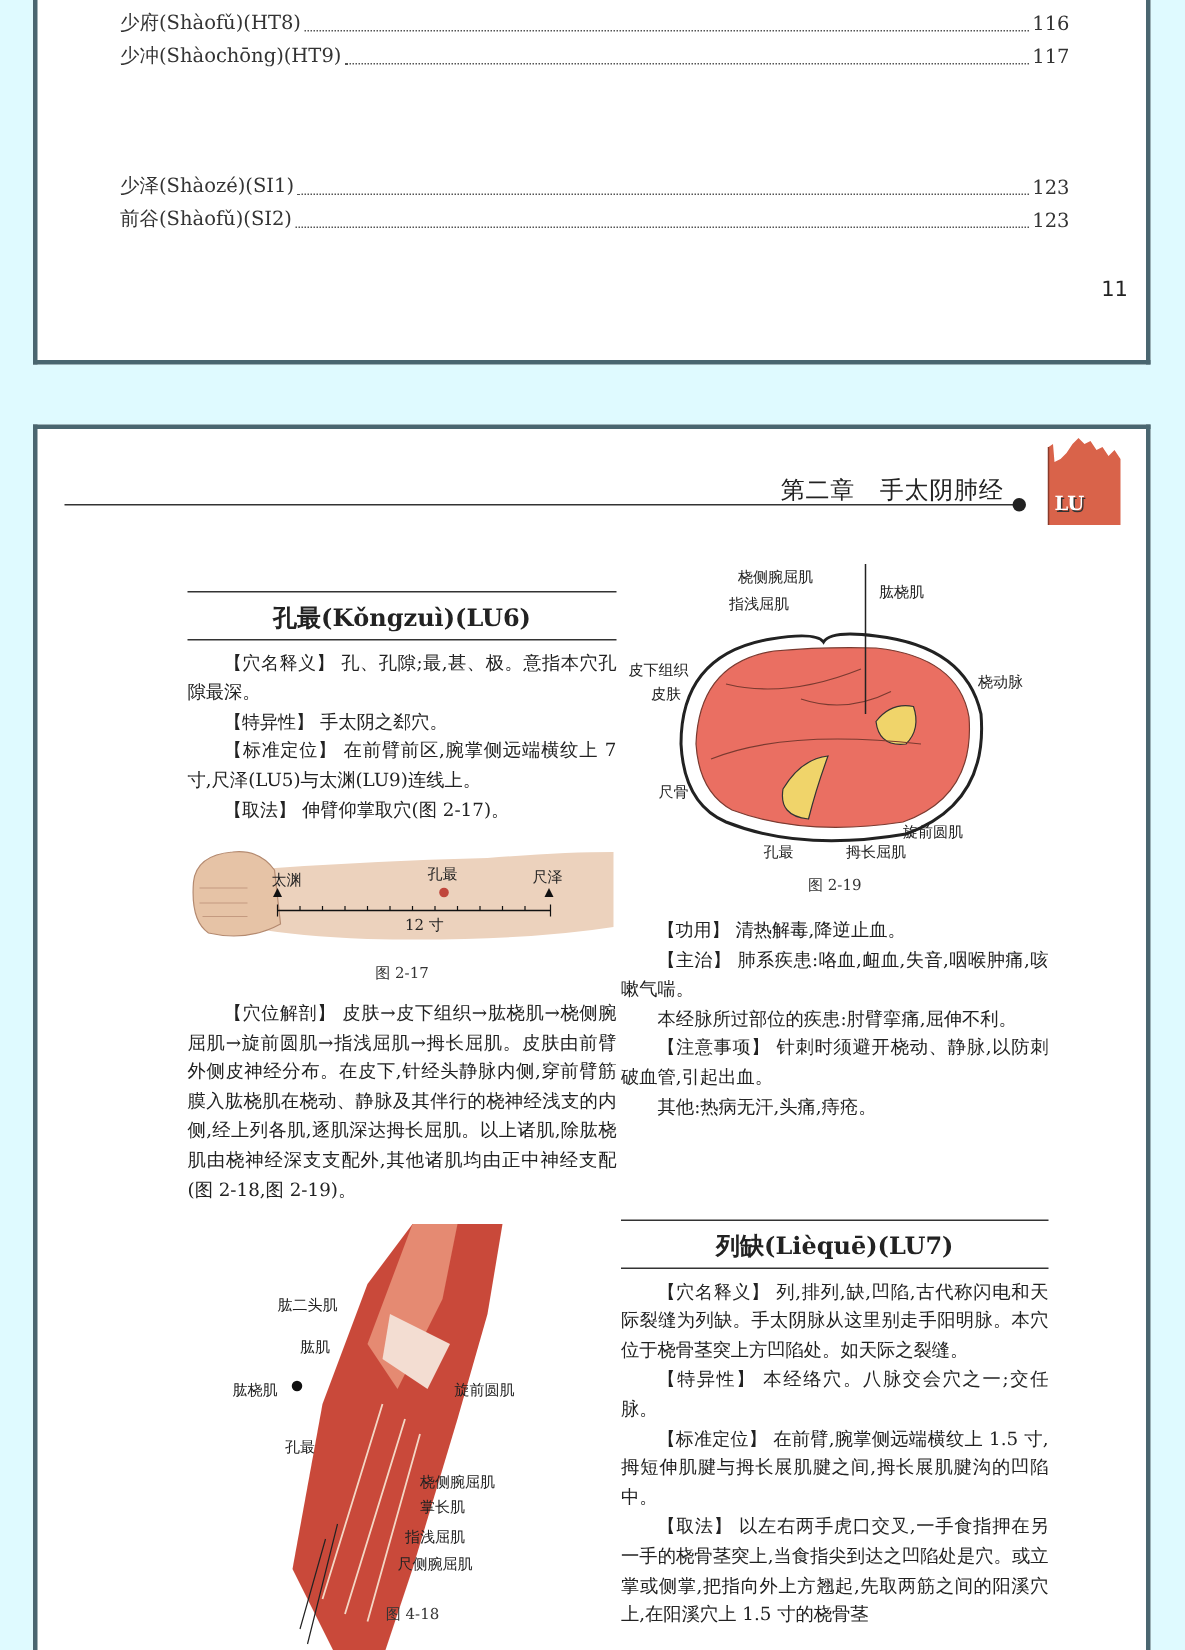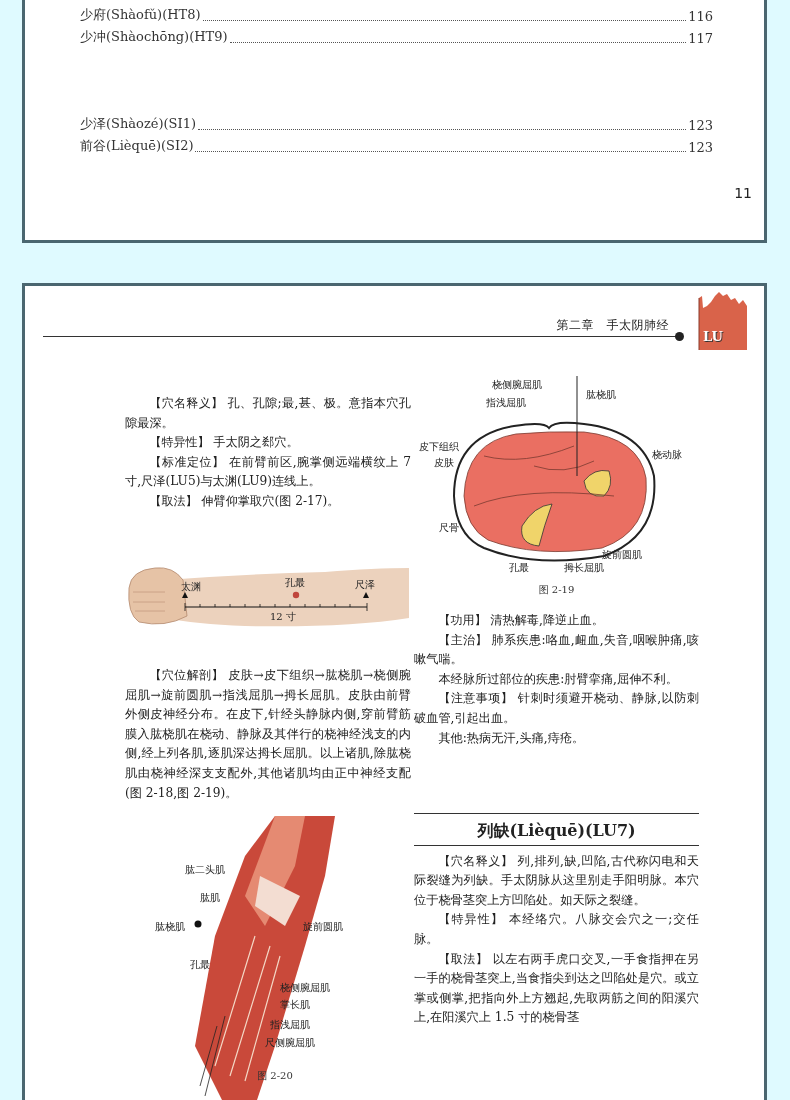--- a/index.html
+++ b/index.html
@@ -29,21 +29,21 @@
 
   .page2 {
     position: absolute; left: 22px; top: 283px; width: 745px; height: 830px;
     background: #fff; border: 3px solid #4a6670; border-bottom: none;
   }
   .running-head {
     position: absolute; left: 18px; top: 50px; width: 636px; height: 1px; background: #333;
   }
   .running-head-dot { position: absolute; left: 650px; top: 46px; width: 9px; height: 9px; border-radius: 50%; background: #222; }
   .running-head-text {
-    position: absolute; right: 95px; top: 31px; font-size: 12px; color: #222; letter-spacing: 0.5px;
+    position: absolute; right: 95px; top: 31px; font-size: 16px; color: #222; letter-spacing: 0.5px;
   }
   .lu-tab {
     position: absolute; left: 672px; top: 2px; width: 52px; height: 62px;
   }
   .lu-tab .lbl {
     position: absolute; left: 6px; bottom: 6px; font-family: "DejaVu Serif", serif; font-weight: bold;
     color: #fff; font-size: 13px; text-shadow: 1px 1px 0 #333;
   }
 
   .col { position: absolute; font-size: 12.2px; line-height: 19.6px; color: #222; }
@@ -77,40 +77,41 @@
     <span>少冲(Shàochōng)(HT9)</span>
     <span class="dots"></span>
     <span>117</span>
   </div>
   <div class="toc-row" style="top:125px">
     <span>少泽(Shàozé)(SI1)</span>
     <span class="dots"></span>
     <span>123</span>
   </div>
   <div class="toc-row" style="top:147px">
-    <span>前谷(Lièquē)(SI2)</span>
+    <span>前谷(Shàofǔ)(SI2)</span>
     <span class="dots"></span>
     <span>123</span>
   </div>
   <div class="page-num">11</div>
 </div>
 
 <div class="page2">
   <div class="running-head"></div>
   <div class="running-head-dot"></div>
   <div class="running-head-text">第二章　手太阴肺经</div>
   <div class="lu-tab">
     <svg width="52" height="62" viewBox="0 0 52 62">
       <path d="M2 62 L2 10 L5 8 L6 20 L10 18 L14 14 L18 8 L22 4 L26 8 L30 6 L34 12 L38 10 L42 16 L46 12 L50 18 L50 62 Z" fill="#d9634a"></path>
       <path d="M2 10 L2 62" stroke="#8a3a2a" stroke-width="1"></path>
     </svg>
     <span class="lbl">LU</span>
   </div>
 
   <div class="col col-left" style="top:108px">
+    <div class="point-title">孔最(Kǒngzuì)(LU6)</div>
     <p class="para"><span class="tag">【穴名释义】</span> <span>孔、孔隙;最,甚、极。意指本穴孔隙最深。</span></p>
     <p class="para"><span class="tag">【特异性】</span> <span>手太阴之郄穴。</span></p>
     <p class="para"><span class="tag">【标准定位】</span> <span>在前臂前区,腕掌侧远端横纹上 7 寸,尺泽(LU5)与太渊(LU9)连线上。</span></p>
     <p class="para"><span class="tag">【取法】</span> <span>伸臂仰掌取穴(图 2-17)。</span></p>
   </div>
 
   <div class="arm-fig">
     <svg width="286" height="80" viewBox="0 0 286 80">
       <path d="M40 22 Q120 16 200 14 Q250 10 284 10 L284 60 Q220 70 120 68 Q70 66 40 60 Z" fill="#ecd2bd"></path>
       <path d="M4 30 Q6 12 30 10 Q48 8 58 22 L62 58 Q40 70 14 64 Q2 56 4 30 Z" fill="#e6c3a6" stroke="#b48a70" stroke-width="0.8"></path>
@@ -132,20 +133,21 @@
         <line x1="195" y1="46" x2="195" y2="49"></line>
           <line x1="210" y1="46" x2="210" y2="49"></line>
           <line x1="225" y1="46" x2="225" y2="49"></line>
         <line x1="242" y1="45" x2="242" y2="53"></line>
       </g>
     </svg>
     <span class="arm-label" style="left:56px;top:22px">太渊</span>
     <span class="arm-label" style="left:160px;top:18px">孔最</span>
     <span class="arm-label" style="left:230px;top:20px">尺泽</span>
     <span class="arm-label" style="left:145px;top:52px">12 寸</span>
+    <div class="fig-caption" style="position:absolute;left:0;top:84px;width:286px">图 2-17</div>
   </div>
 
   <div class="col col-left" style="top:380px">
     <p class="para"><span class="tag">【穴位解剖】</span> <span>皮肤→皮下组织→肱桡肌→桡侧腕屈肌→旋前圆肌→指浅屈肌→拇长屈肌。皮肤由前臂外侧皮神经分布。在皮下,针经头静脉内侧,穿前臂筋膜入肱桡肌在桡动、静脉及其伴行的桡神经浅支的内侧,经上列各肌,逐肌深达拇长屈肌。以上诸肌,除肱桡肌由桡神经深支支配外,其他诸肌均由正中神经支配(图 2-18,图 2-19)。</span></p>
   </div>
 
   <div class="muscle-fig">
     <svg width="250" height="290" viewBox="0 0 250 290">
       <path d="M70 290 L40 230 L60 120 L90 40 L120 0 L180 0 L170 60 L150 130 L120 230 L100 290 Z" fill="#c9493a"></path>
       <path d="M120 0 L150 0 L140 50 L110 110 L90 80 Z" fill="#e58a72"></path>
@@ -192,17 +194,18 @@
     <p class="para"><span class="tag">【主治】</span> <span>肺系疾患:咯血,衄血,失音,咽喉肿痛,咳嗽气喘。</span></p>
     <p class="para">本经脉所过部位的疾患:肘臂挛痛,屈伸不利。</p>
     <p class="para"><span class="tag">【注意事项】</span> <span>针刺时须避开桡动、静脉,以防刺破血管,引起出血。</span></p>
     <p class="para">其他:热病无汗,头痛,痔疮。</p>
   </div>
 
   <div class="col col-right" style="top:527px">
     <div class="point-title">列缺(Lièquē)(LU7)</div>
     <p class="para"><span class="tag">【穴名释义】</span> <span>列,排列,缺,凹陷,古代称闪电和天际裂缝为列缺。手太阴脉从这里别走手阳明脉。本穴位于桡骨茎突上方凹陷处。如天际之裂缝。</span></p>
     <p class="para"><span class="tag">【特异性】</span> <span>本经络穴。八脉交会穴之一;交任脉。</span></p>
+    <p class="para"><span class="tag">【标准定位】</span> <span>在前臂,腕掌侧远端横纹上 1.5 寸,拇短伸肌腱与拇长展肌腱之间,拇长展肌腱沟的凹陷中。</span></p>
     <p class="para"><span class="tag">【取法】</span> <span>以左右两手虎口交叉,一手食指押在另一手的桡骨茎突上,当食指尖到达之凹陷处是穴。或立掌或侧掌,把指向外上方翘起,先取两筋之间的阳溪穴上,在阳溪穴上 1.5 寸的桡骨茎</span></p>
   </div>
 
-  <div class="fig-caption" style="position:absolute;left:200px;top:783px;width:100px">图 2-20</div>
+  <div class="fig-caption" style="position:absolute;left:200px;top:783px;width:100px">图 4-18</div>
 </div>
 
 </body></html>

